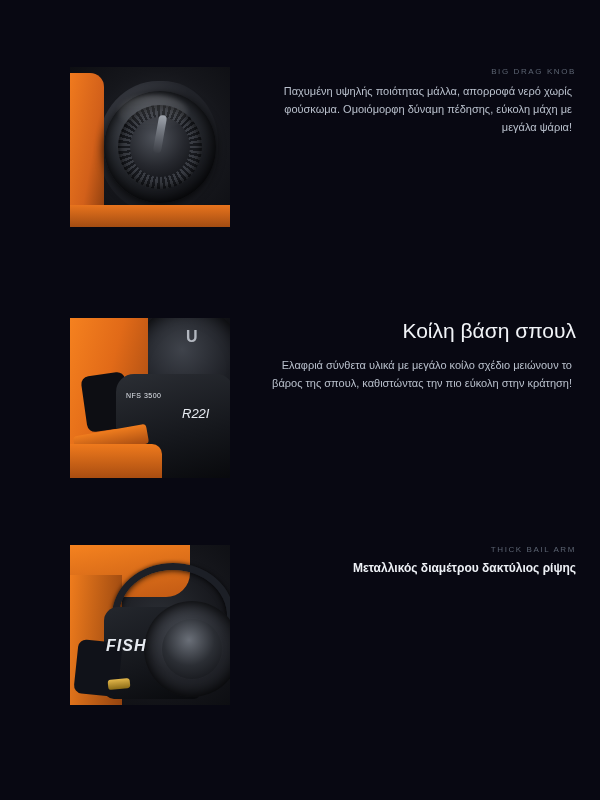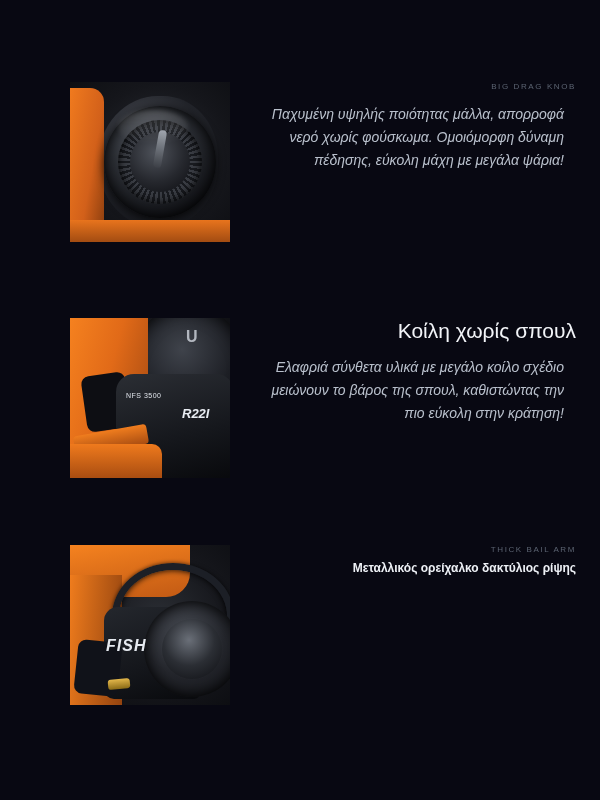--- a/index.html
+++ b/index.html
@@ -55,29 +55,28 @@
     margin: 0 0 12px 0;
   }
   .headline-sm {
     font-size: 12px;
     font-weight: bold;
     color: #eef1f6;
     line-height: 1.4;
     margin: 0 0 18px 0;
   }
   .body-copy {
-    font-size: 14px;
+    font-size: 11px;
     line-height: 1.65;
     color: #b9c0cc;
-    margin: 12px;
-    font-style: italic;
-  }
-
-  
-  #feature-1 { left: 70px; top: 82px;  width: 520px; }
+    margin: 4px;
+  }
+
+  
+  #feature-1 { left: 70px; top: 67px;  width: 520px; }
   #feature-2 { left: 70px; top: 318px; width: 520px; }
   #feature-3 { left: 70px; top: 545px; width: 520px; }
 
   
   .photo {
     position: absolute;
     inset: 0;
     background: radial-gradient(ellipse at 55% 45%, #2a2d33 0%, #15161b 55%, #0b0c10 100%);
   }
   
@@ -191,21 +190,21 @@
     letter-spacing: .5px;
     font-family: "Liberation Sans", sans-serif;
     line-height: 1.2;
   }
   .p2-text-2 {
     position: absolute;
     left: 112px; top: 88px;
     color: #e8ecf2;
     font-size: 13px;
     font-style: italic;
-    font-weight: bold;
+    font-weight: normal;
     font-family: "Liberation Sans", sans-serif;
   }
   .p2-text-3 {
     position: absolute;
     left: 116px; top: 10px;
     color: #c9ced6;
     font-size: 16px;
     font-weight: bold;
     font-family: "Liberation Sans", sans-serif;
     opacity: .85;
@@ -320,38 +319,38 @@
         <div class="p2-rotor"></div>
         <div class="p2-orange-arm"></div>
         <div class="p2-bottom-orange"></div>
         <div class="p2-text-3">U</div>
         <div class="p2-text-1">NFS
 3500</div>
         <div class="p2-text-2">R22I</div>
       </div>
     </div>
     <div class="feature-text">
-      <h2 class="headline">Κοίλη χωρίς σπουλ</h2>
+      <h2 class="headline">Κοίλη βάση σπουλ</h2>
       <p class="body-copy">Ελαφριά σύνθετα υλικά με μεγάλο κοίλο σχέδιο μειώνουν το βάρος της σπουλ, καθιστώντας την πιο εύκολη στην κράτηση!</p>
     </div>
   </div>
 
   <div class="feature" id="feature-3">
     <div class="feature-img">
       <div class="photo">
         <div class="p3-orange-top"></div>
         <div class="p3-orange-left"></div>
         <div class="p3-bail"></div>
         <div class="p3-body"></div>
         <div class="p3-spool"></div>
         <div class="p3-spool-in"></div>
         <div class="p3-dark-left"></div>
         <div class="p3-gold"></div>
         <div class="p3-text">FISH</div>
       </div>
     </div>
     <div class="feature-text">
       <p class="eyebrow">THICK BAIL ARM</p>
-      <h3 class="headline-sm">Μεταλλικός ορείχαλκο δακτύλιος ρίψης</h3>
+      <h3 class="headline-sm">Μεταλλικός διαμέτρου δακτύλιος ρίψης</h3>
     </div>
   </div>
 
 </div>
 
 </body></html>

